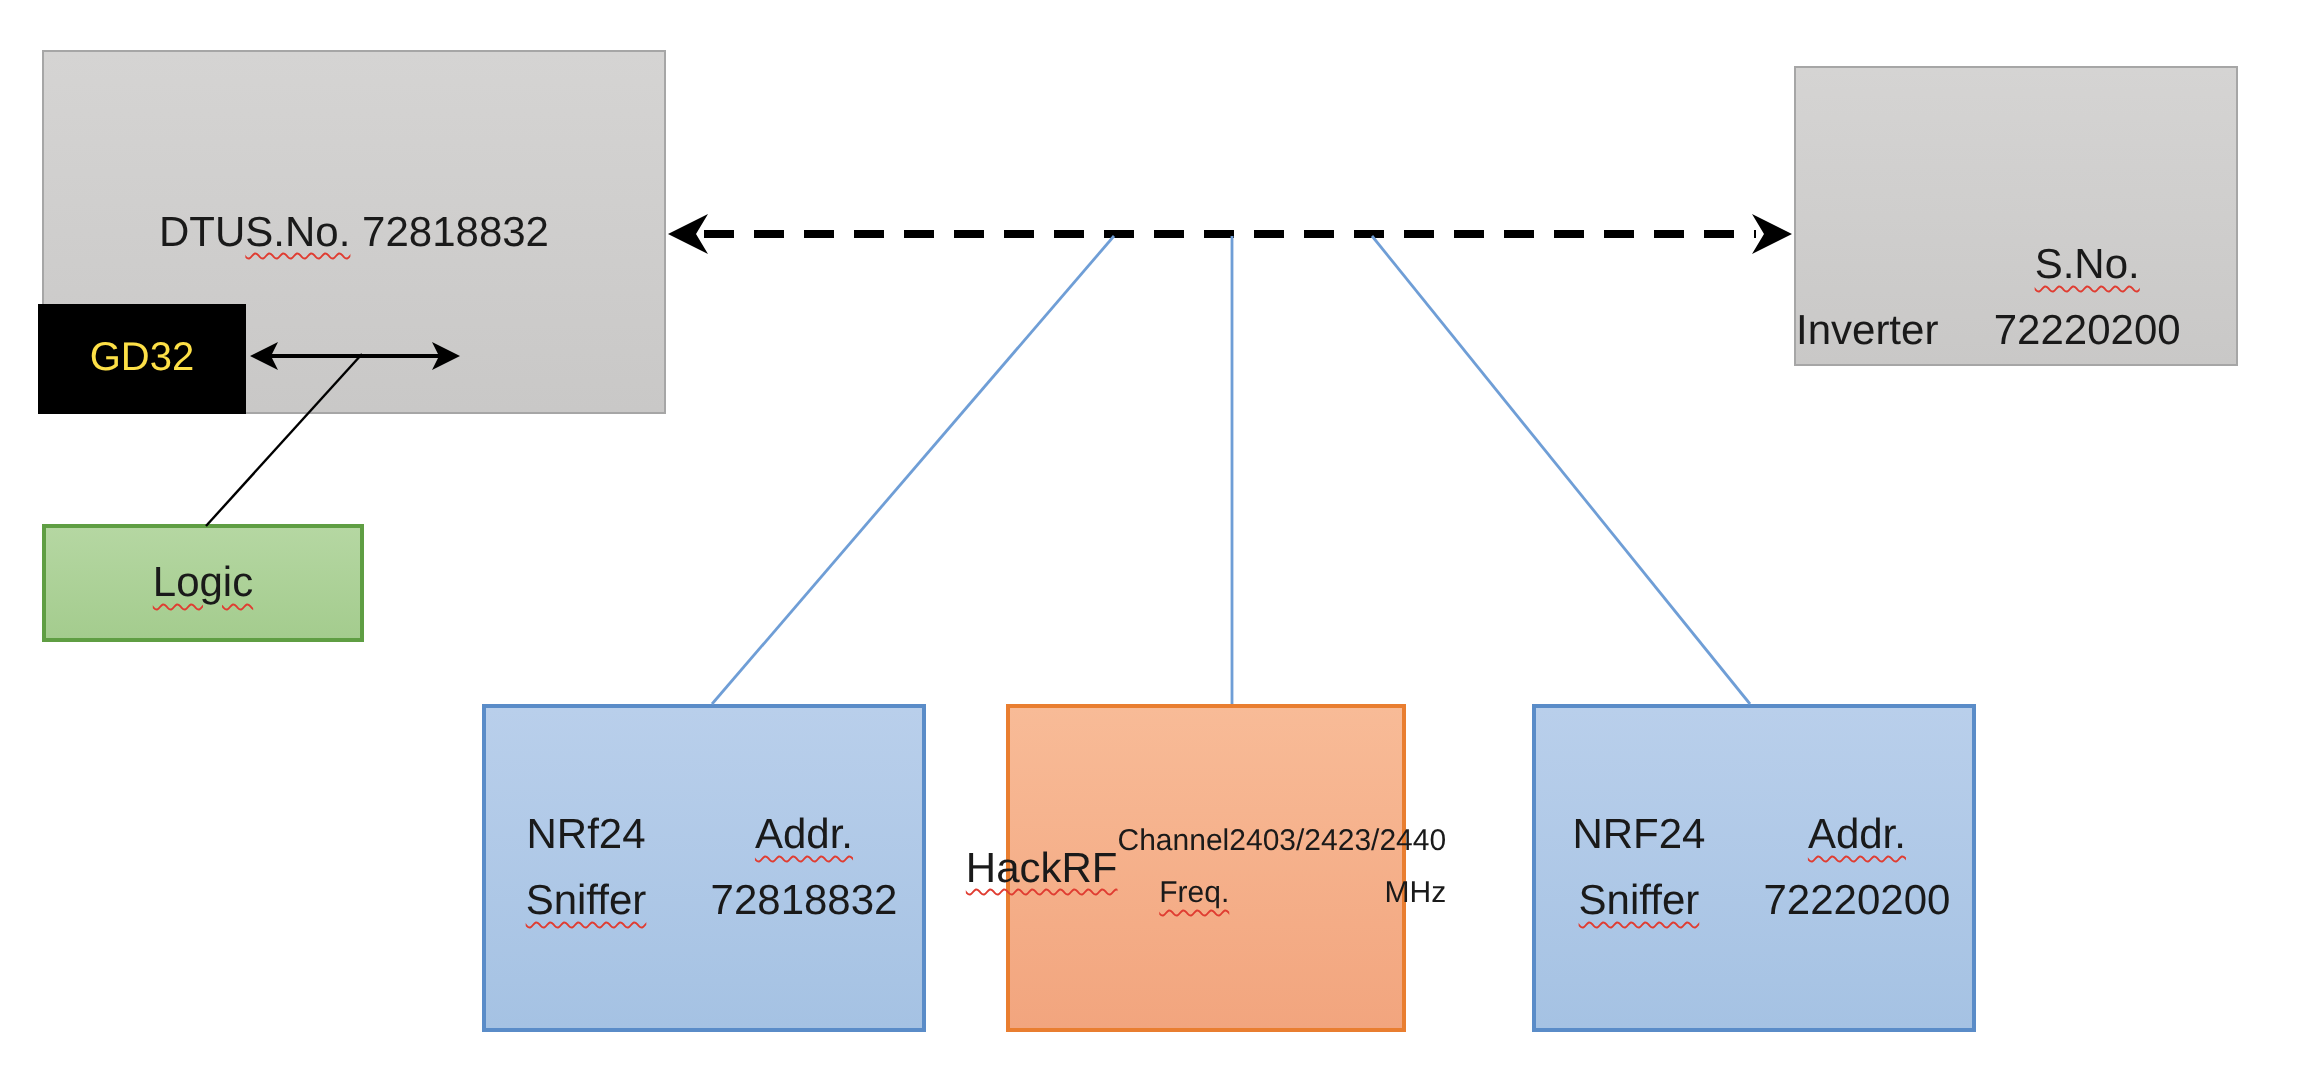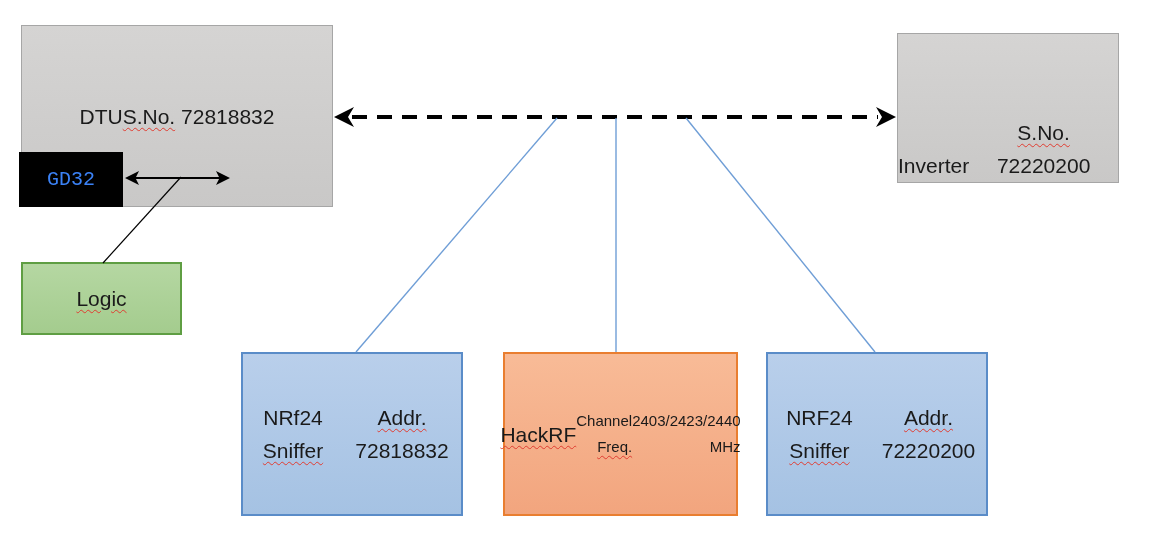--- a/index.html
+++ b/index.html
@@ -11,41 +11,41 @@
     position:absolute;box-sizing:border-box;
     display:flex;flex-direction:row;justify-content:center;align-items:center;
     text-align:center;line-height:33px;font-size:21px;
   }
   .box .small{font-size:15px;line-height:26px;text-align:right;}
   .gray{
     background:linear-gradient(180deg,#d5d4d3 0%,#c9c8c7 100%);
     border:1px solid #a6a6a6;
   }
   .black{
-    background:#000000;color:#3b82f6;font-size:20px;font-family:Liberation Mono, monospace;
+    background:#000000;color:#fde047;font-size:20px;
   }
   .green{
     background:linear-gradient(180deg,#b5d7a2 0%,#a4cc8e 100%);
     border:2px solid #5f9e43;
   }
   .blue{
     background:linear-gradient(180deg,#b9cfeb 0%,#a5c2e3 100%);
     border:2px solid #5a8cc8;
   }
   .orange{
     background:linear-gradient(180deg,#f8bb97 0%,#f2a57e 100%);
     border:2px solid #e97e30;
   }
   .dtu-box{left:21px;top:25px;width:312px;height:182px;}
   .gd32-box{left:19px;top:152px;width:104px;height:55px;}
   .nrf-box{left:230px;top:152px;width:103px;height:55px;}
-  .logic-box{left:21px;top:262px;width:161px;height:73px;align-items:center;}
+  .logic-box{left:21px;top:262px;width:161px;height:59px;align-items:center;}
   .inverter-box{left:897px;top:33px;width:222px;height:150px;align-items:flex-end;}
   .sniffer1-box{left:241px;top:352px;width:222px;height:164px;}
-  .hackrf-box{left:503px;top:352px;width:235px;height:164px;}
+  .hackrf-box{left:503px;top:352px;width:200px;height:164px;}
   .sniffer2-box{left:766px;top:352px;width:222px;height:164px;}
   .sq{
     text-decoration-line:underline;
     text-decoration-style:wavy;
     text-decoration-color:#e03c31;
     text-decoration-thickness:1px;
     text-underline-offset:3px;
   }
   .connectors{
     position:absolute;left:0;top:0;width:1157px;height:543px;

